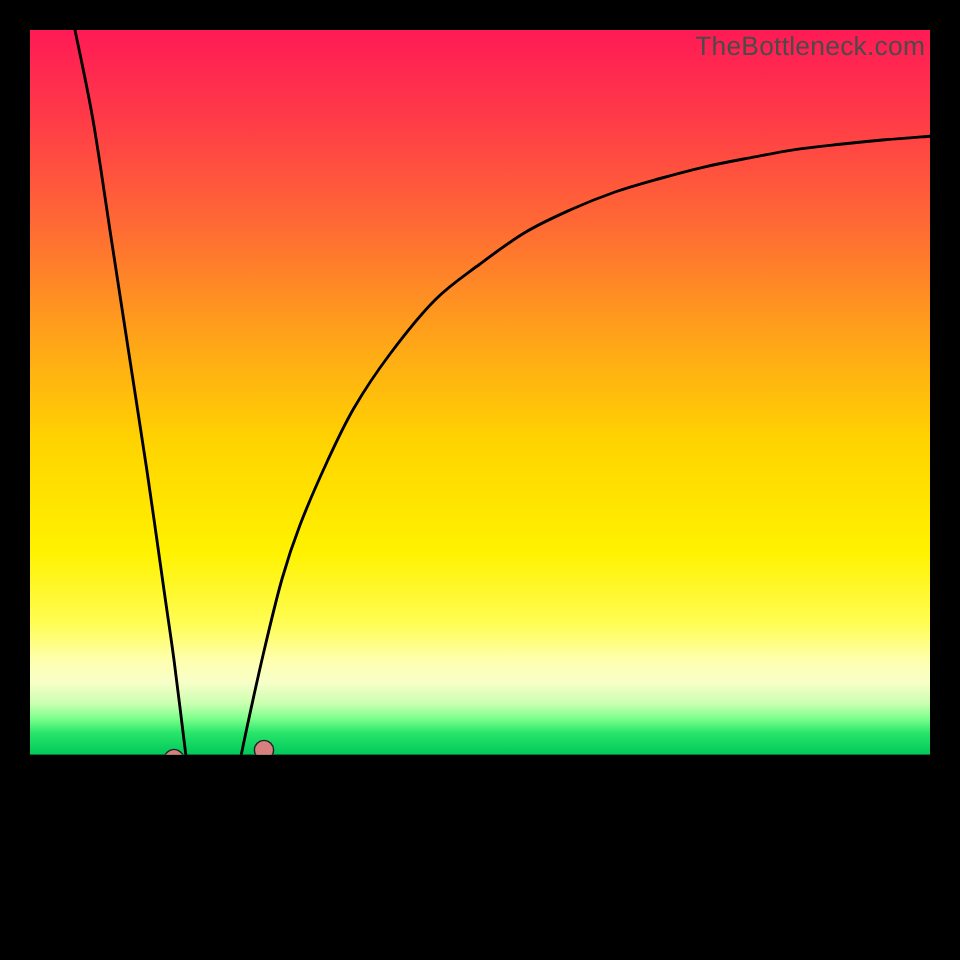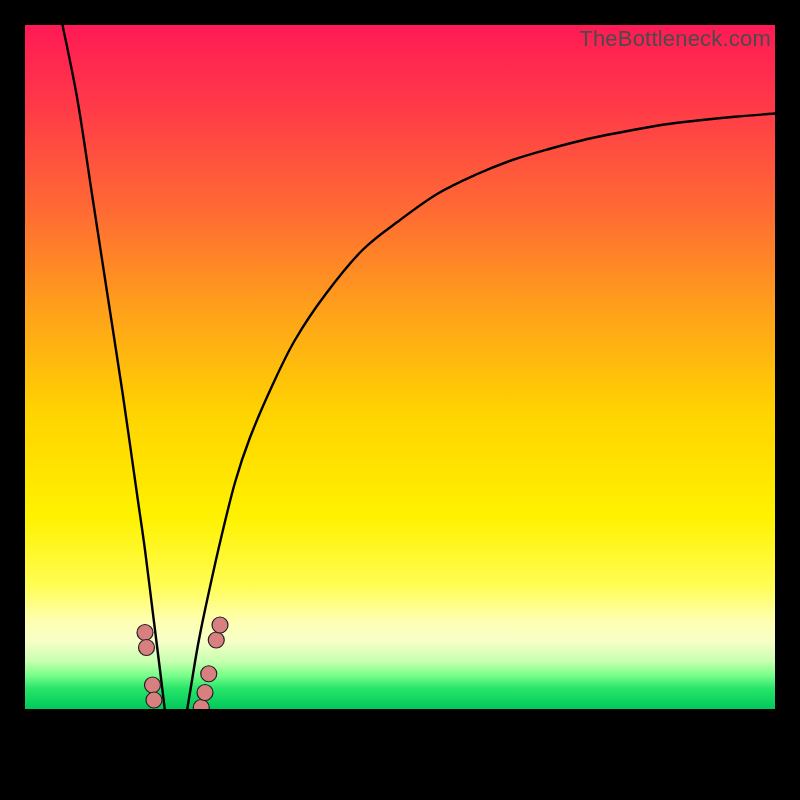--- a/index.html
+++ b/index.html
@@ -15,21 +15,21 @@
     height: 800px;
     background: #000;
     position: relative;
     box-sizing: border-box;
   }
   .plot-area {
     position: absolute;
     left: 25px;
     top: 25px;
     width: 750px;
-    height: 684px;
+    height: 604px;
     overflow: hidden;
   }
   .gradient {
     position: absolute;
     inset: 0;
     background: linear-gradient(
       to bottom,
       #ff1a55 0%,
       #ff3a48 12%,
       #ff6a34 27%,

